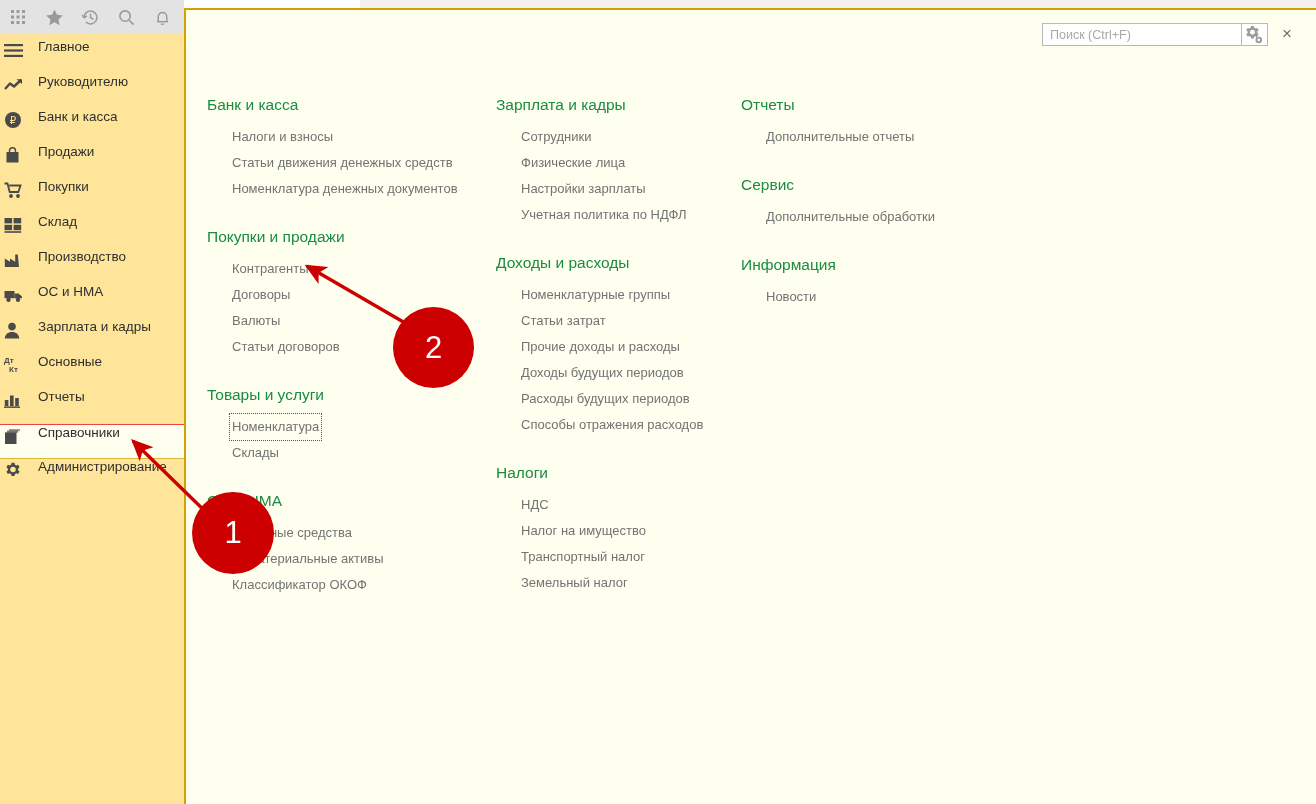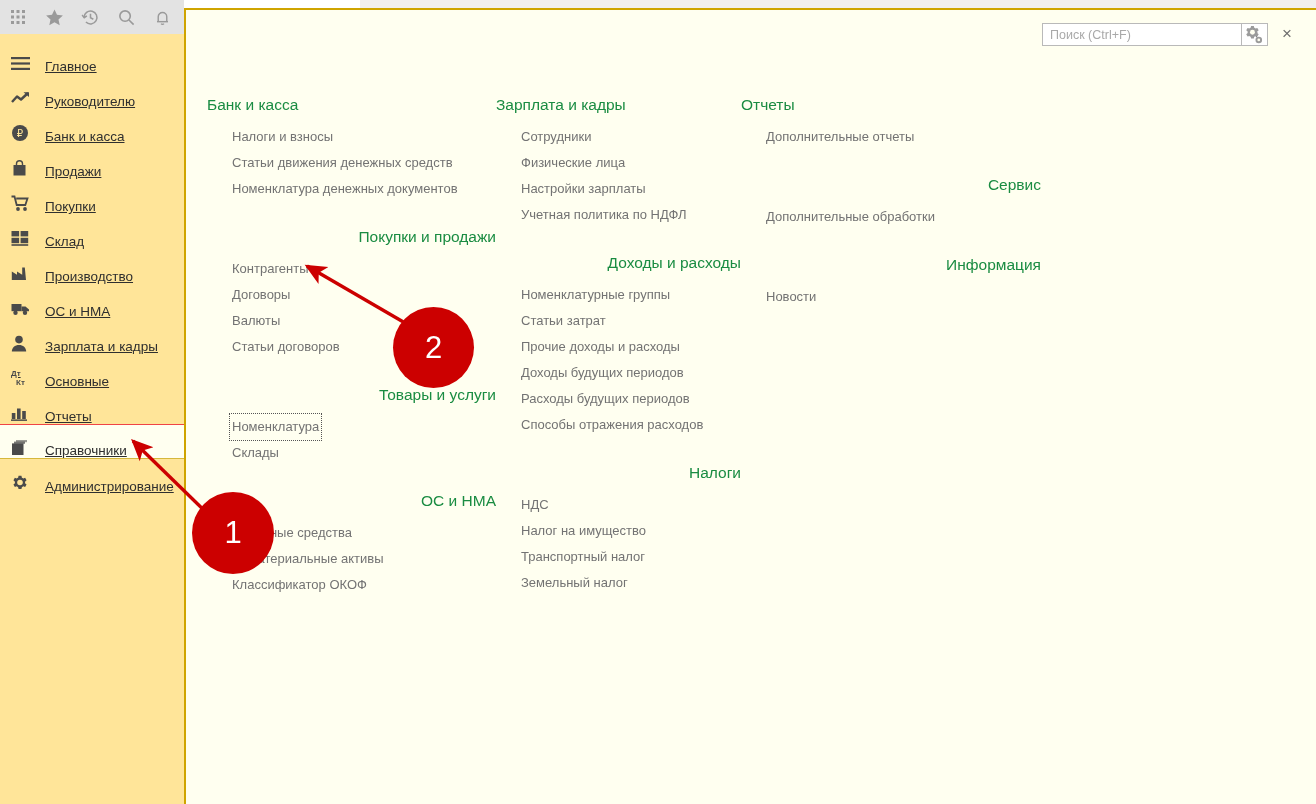--- a/index.html
+++ b/index.html
@@ -33,26 +33,25 @@
 
   #sidebar {
     position: absolute; left: 0; top: 34px;
     width: 184px; height: 770px;
     background: #ffe599;
     padding-top: 5px;
   }
   .side-item {
     position: relative;
     height: 35px;
-    display: flex; align-items: flex-end;
-    padding-left: 11px;
+    display: flex; align-items: flex-start;
+    padding-left: 4px;
     color: #2f2f2f;
     font-size: 13.5px;
     white-space: nowrap;
-    text-decoration: underline;
   }
   .side-item .si-ico {
     width: 26px; height: 22px;
     display: flex; align-items: center; justify-content: flex-start;
     color: #4a4a4a; margin-right: 8px;
     flex: 0 0 auto;
   }
   .side-item.active {
     background: #fffff0;
     border-top: 1px solid #ef4444;
@@ -128,21 +127,21 @@
   .col.c3 { width: 300px; }
 
   .grp { margin-bottom: 16px; }
   .grp-title {
     color: #1a8c42;
     font-size: 15.5px;
     margin: 0 0 9px 0;
     font-weight: normal;
     white-space: nowrap;
   }
-  .grp.g2 .grp-title { margin-top: 27px; text-align: right; }
+  .grp.g2 .grp-title { margin-top: 27px; }
   .grp-item {
     display: inline-block;
     color: #737373;
     font-size: 13px;
     padding: 0 2px;
     margin-left: 23px;
     white-space: nowrap;
   }
   .grp-item-row { height: 26px; line-height: 26px; }
   .grp-item.focused {

